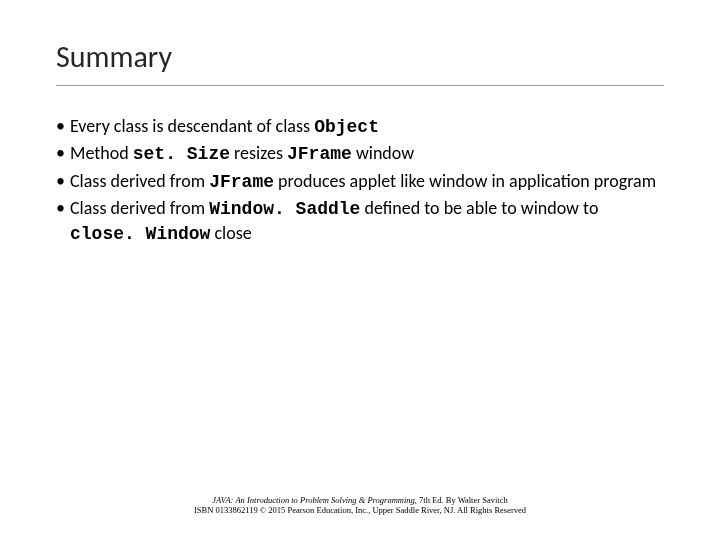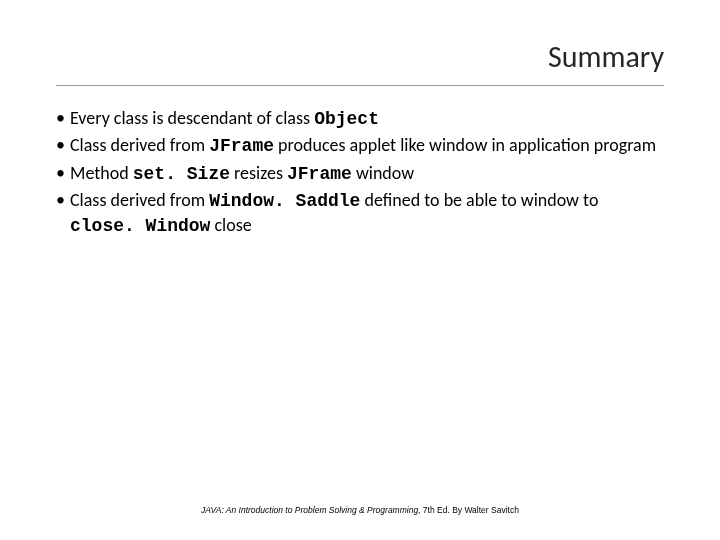--- a/index.html
+++ b/index.html
@@ -13,22 +13,21 @@
     }
     .slide {
       padding: 38px 56px 0 56px;
     }
     .title {
       font-size: 30px;
       font-weight: 400;
       color: #262626;
       padding-bottom: 10px;
       border-bottom: 1px solid #999;
-      margin-bottom: 20px;
-      text-align: right;
+      margin-bottom: 28px;
     }
     .content {
       font-size: 18px;
       line-height: 1.35;
       color: #000;
     }
     .bullet {
       position: relative;
       padding-left: 14px;
       margin-bottom: 2px;
@@ -43,21 +42,21 @@
       font-family: "Courier New", Courier, monospace;
       font-weight: bold;
     }
     .footer {
       position: absolute;
       bottom: 24px;
       left: 0;
       right: 0;
       text-align: center;
       font-size: 8.5px;
-      font-family: Liberation Sans, sans-serif;
+      font-family: Liberation Serif, serif;
       font-style: italic;
       line-height: 1.25;
       color: #000;
     }
     .footer .book {
       font-style: italic;
     }
     .nonitalic {
       font-style: normal;
     }
@@ -68,31 +67,32 @@
 <div class="slide">
   <h1 class="title">Summary</h1>
 
   <div class="content">
 
     <div class="bullet">
       <span>Every class is descendant of class </span><span class="code">Object</span>
     </div>
 
     <div class="bullet">
-      <span>Class derived from </span><span class="code">JFrame</span><span> produces applet like window in application program</span>
+      <span>Method </span><span class="code">set. Size</span><span> resizes </span><span class="code">JFrame</span><span> window</span>
     </div>
 
     <div class="bullet">
-      <span>Method </span><span class="code">set. Size</span><span> resizes </span><span class="code">JFrame</span><span> window</span>
+      <span>Class derived from </span><span class="code">JFrame</span><span> produces applet like window in application program</span>
     </div>
 
     <div class="bullet">
       <span>Class derived from </span><span class="code">Window. Saddle</span><span> defined to be able to window to </span><span class="code">close. Window</span><span> close</span>
     </div>
 
   </div>
 </div>
 
 <div class="footer">
   <div>
     <span class="book">JAVA: An Introduction to Problem Solving &amp; Programming</span><span class="nonitalic">, 7th Ed. By Walter Savitch</span>
   </div>
+  <div class="nonitalic">ISBN 0133862119 © 2015 Pearson Education, Inc., Upper Saddle River, NJ. All Rights Reserved</div>
 </div>
 
 </body></html>

